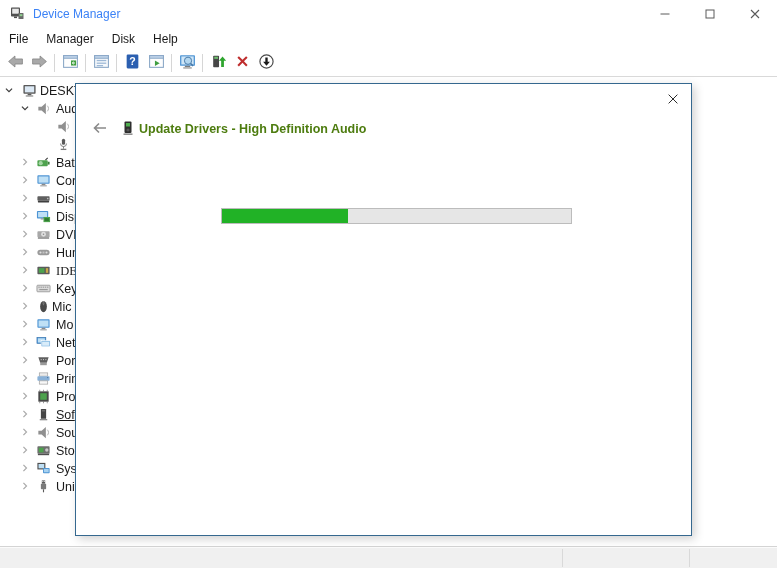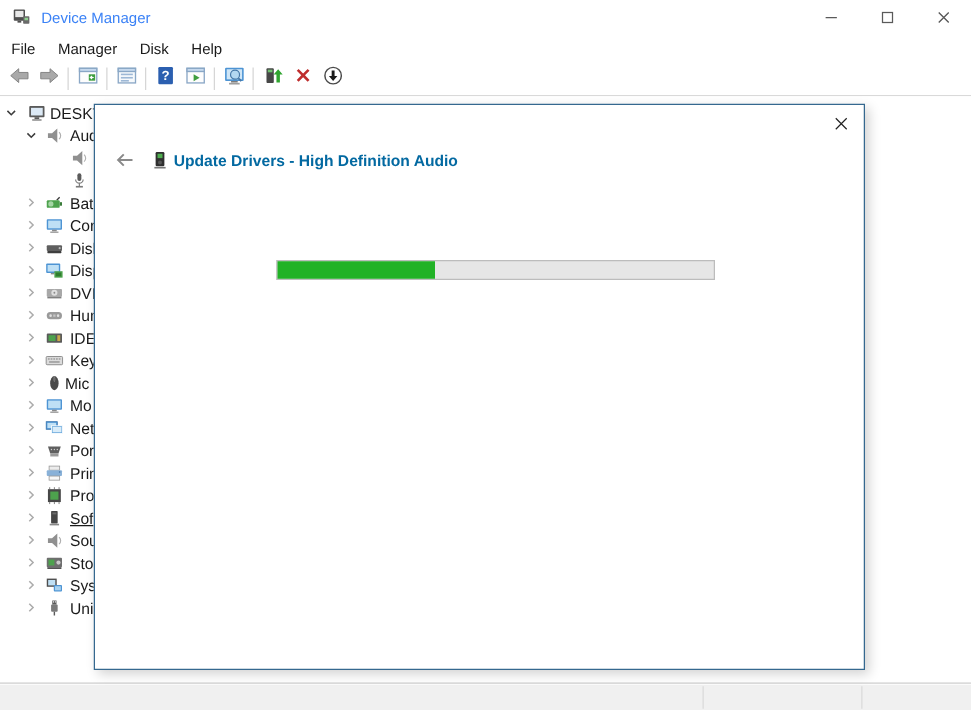--- a/index.html
+++ b/index.html
@@ -40,21 +40,21 @@
 
   
   .dialog{position:absolute;left:75px;top:83px;width:617px;height:453px;background:#fff;
     border:1px solid #35688f;box-shadow:3px 3px 9px rgba(0,0,0,0.18);z-index:10;box-sizing:border-box;}
   .dlg-close{position:absolute;top:5px;right:6px;width:24px;height:22px;display:flex;align-items:center;justify-content:center;background:transparent;border:none;padding:0;}
   .dlg-close svg{width:14px;height:14px;}
   .dlg-back{position:absolute;left:13px;top:36px;width:22px;height:18px;display:flex;align-items:center;justify-content:center;background:transparent;border:none;padding:0;}
   .dlg-back svg{width:18px;height:16px;}
   .dlg-devicon{position:absolute;left:44px;top:36px;width:16px;height:16px;}
   .dlg-devicon svg{width:16px;height:16px;}
-  .dlg-title{position:absolute;left:63px;top:38px;font-size:12.5px;font-weight:600;color:#0369a1;}
+  .dlg-title{position:absolute;left:63px;top:38px;font-size:12.5px;font-weight:600;color:#4d7c0f;}
   .dlg-heading{position:absolute;left:43px;top:85px;font-size:15.5px;color:#26507d;}
   .progress{position:absolute;left:145px;top:124px;width:351px;height:16px;background:#e6e6e6;border:1px solid #bcbcbc;box-sizing:border-box;}
   .progress-fill{height:100%;background:#21b226;}
   .dlg-footer{position:absolute;left:0;right:0;bottom:0;height:42px;background:#f0f0f0;border-top:1px solid #dfdfdf;}
   .btn-cancel{position:absolute;right:11px;top:8px;width:69px;height:26px;
     background:#e1e1e1;border:2px solid #2e7cc0;box-shadow:inset 0 0 0 1px #a6a6a6;
     font-size:12px;color:#1a1a1a;font-family:inherit;padding:0;}
 </style>
 </head>
 <body>
@@ -288,21 +288,21 @@
       </div>
       <div class="tree-row" style="top: 185px;">
         <span class="chev" style="left: 18px;"><svg viewBox="0 0 16 16" xmlns="http://www.w3.org/2000/svg">
             <path d="M6.2 4.5 L9.7 8 L6.2 11.5" stroke="#ababab" stroke-width="1.4" fill="none"></path>
           </svg></span>
         <span class="ticon" style="left: 36px;"><svg viewBox="0 0 16 16" xmlns="http://www.w3.org/2000/svg">
             <rect x="1.5" y="4" width="13" height="8" rx="0.8" fill="#5a5a5a"></rect>
             <rect x="3" y="5.5" width="6" height="5" fill="#4da24d"></rect>
             <rect x="10.5" y="5.5" width="2.5" height="5" fill="#c9a84c"></rect>
           </svg></span>
-        <span class="tlabel" style="left: 56px;">IDE</span>
+        <span class="tlabel" style="left: 56px; font-family: Liberation Serif, serif;">IDE</span>
       </div>
       <div class="tree-row" style="top: 203px;">
         <span class="chev" style="left: 18px;"><svg viewBox="0 0 16 16" xmlns="http://www.w3.org/2000/svg">
             <path d="M6.2 4.5 L9.7 8 L6.2 11.5" stroke="#ababab" stroke-width="1.4" fill="none"></path>
           </svg></span>
         <span class="ticon" style="left: 36px;"><svg viewBox="0 0 16 16" xmlns="http://www.w3.org/2000/svg">
             <rect x="1" y="4.5" width="14" height="7" rx="0.8" fill="#dcdcdc" stroke="#8a8a8a" stroke-width="0.8"></rect>
             <g fill="#9a9a9a">
               <rect x="2.5" y="6" width="1.5" height="1.2"></rect>
               <rect x="4.8" y="6" width="1.5" height="1.2"></rect>

